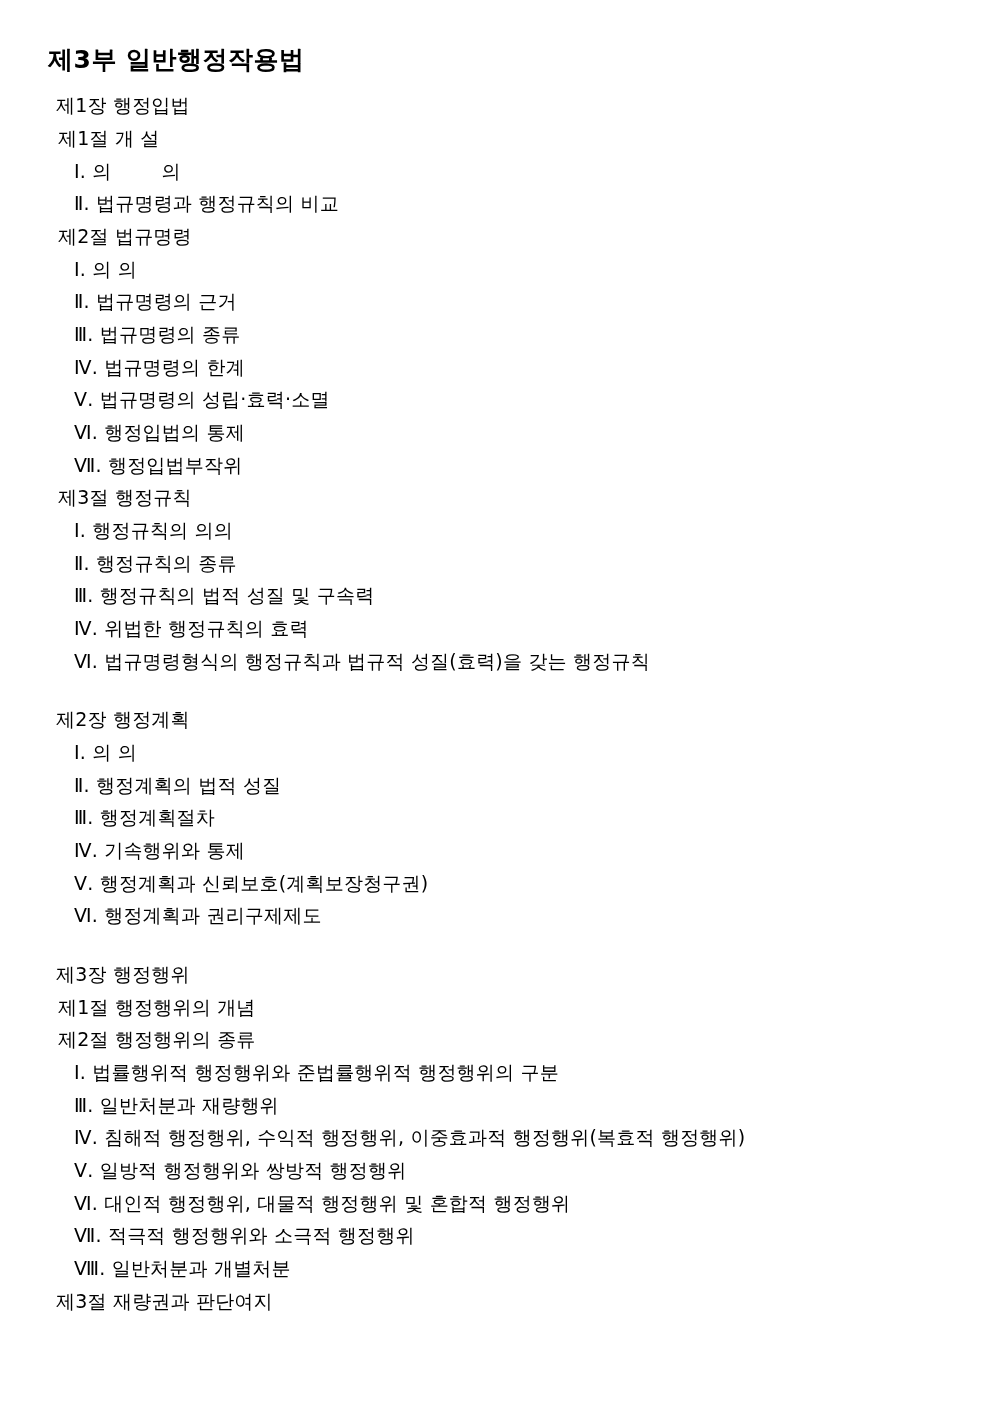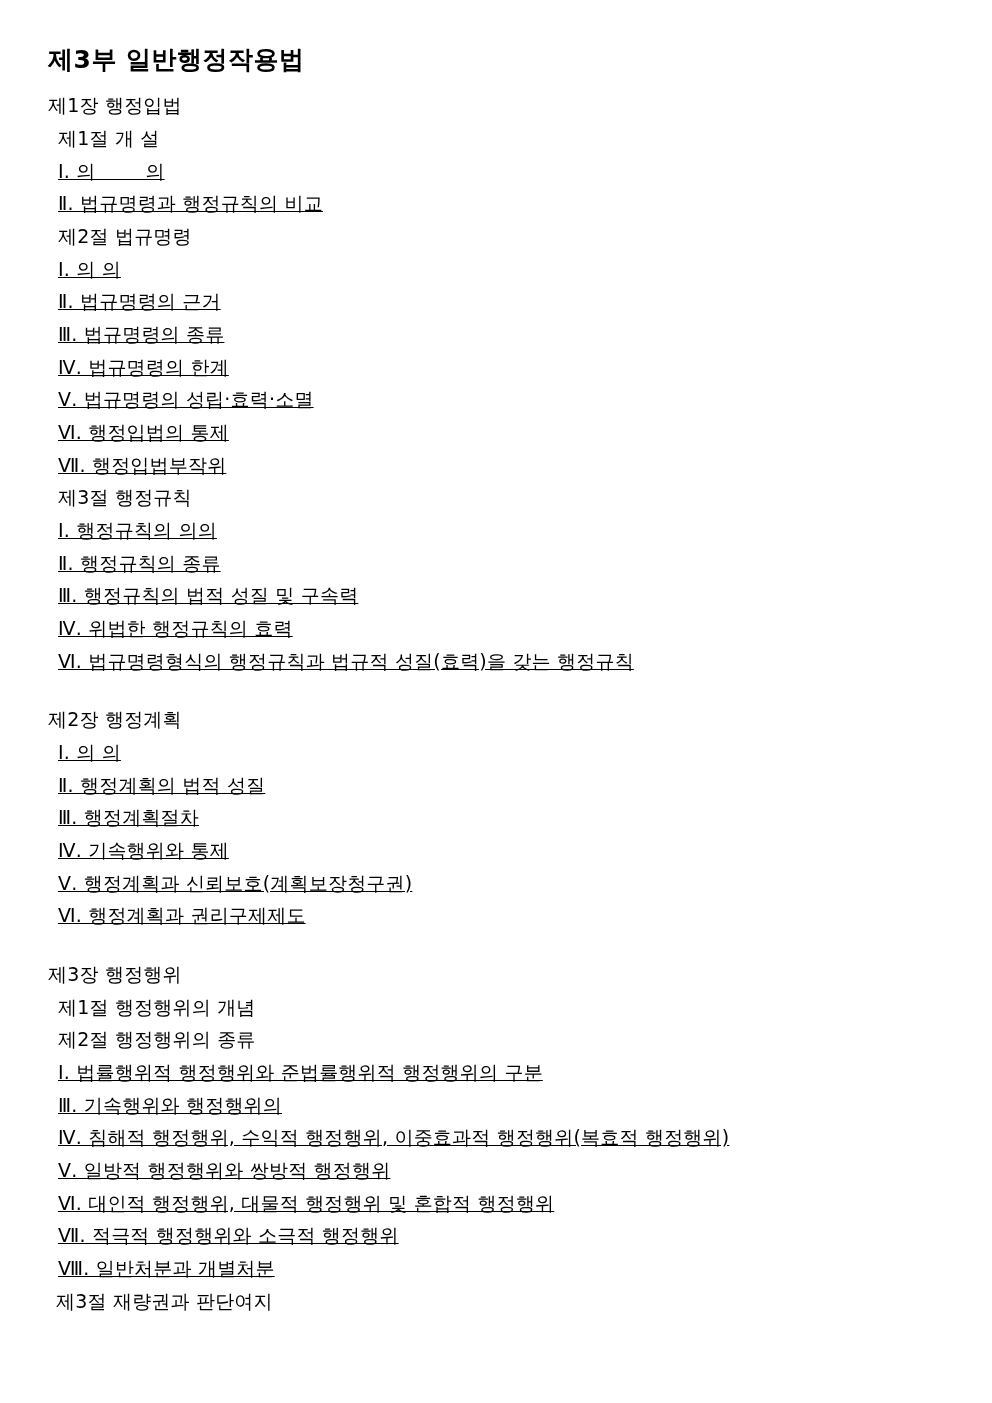--- a/index.html
+++ b/index.html
@@ -27,23 +27,23 @@
     margin: 0 0 14px 0;
     line-height: 1.25;
   }
   .entry {
     font-size: 19px;
     line-height: 1.72;
     white-space: pre;
     letter-spacing: 0.2px;
   }
   
-  .lvl-chapter { margin-left: 0px; }
+  .lvl-chapter { margin-left: 8px; }
   .lvl-section { margin-left: 10px; }
-  .lvl-item    { margin-left: 10px; text-decoration: underline; }
+  .lvl-item    { margin-left: 26px; }
   .lvl-section-flush { margin-left: 8px; }
   .gap {
     height: 26px;
   }
 </style>
 </head>
 <body>
 
 <div class="page">
   <h1 class="doc-title">제3부 일반행정작용법</h1>
@@ -72,21 +72,21 @@
       <div class="entry lvl-item">Ⅱ. 행정계획의 법적 성질</div>
       <div class="entry lvl-item">Ⅲ. 행정계획절차</div>
       <div class="entry lvl-item">Ⅳ. 기속행위와 통제</div>
       <div class="entry lvl-item">Ⅴ. 행정계획과 신뢰보호(계획보장청구권)</div>
       <div class="entry lvl-item">Ⅵ. 행정계획과 권리구제제도</div>
       <div class="gap"></div>
       <div class="entry lvl-chapter">제3장 행정행위</div>
       <div class="entry lvl-section">제1절 행정행위의 개념</div>
       <div class="entry lvl-section">제2절 행정행위의 종류</div>
       <div class="entry lvl-item">Ⅰ. 법률행위적 행정행위와 준법률행위적 행정행위의 구분</div>
-      <div class="entry lvl-item">Ⅲ. 기속행위와 행정행위의</div>
+      <div class="entry lvl-item">Ⅲ. 일반처분과 재량행위</div>
       <div class="entry lvl-item">Ⅳ. 침해적 행정행위, 수익적 행정행위, 이중효과적 행정행위(복효적 행정행위)</div>
       <div class="entry lvl-item">Ⅴ. 일방적 행정행위와 쌍방적 행정행위</div>
       <div class="entry lvl-item">Ⅵ. 대인적 행정행위, 대물적 행정행위 및 혼합적 행정행위</div>
       <div class="entry lvl-item">Ⅶ. 적극적 행정행위와 소극적 행정행위</div>
       <div class="entry lvl-item">Ⅷ. 일반처분과 개별처분</div>
       <div class="entry lvl-section-flush">제3절 재량권과 판단여지</div>
     </div>
 </div>
 
 </body></html>

